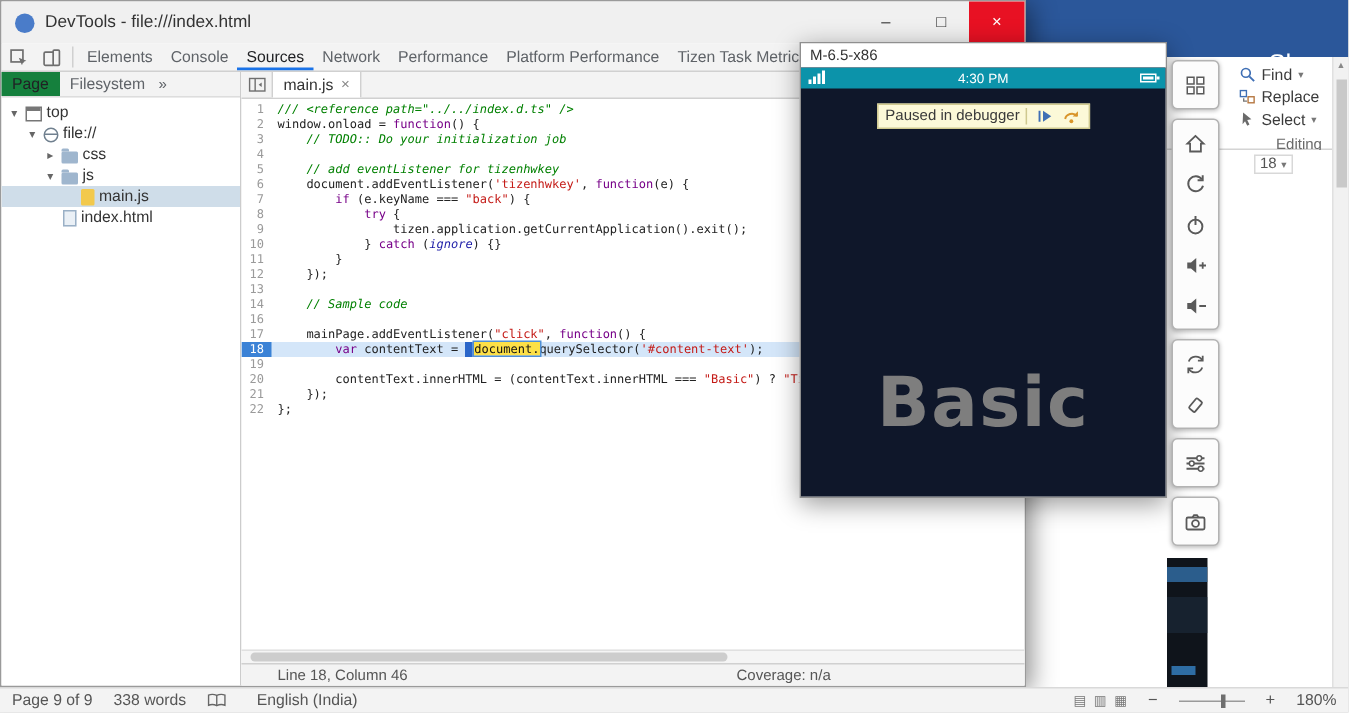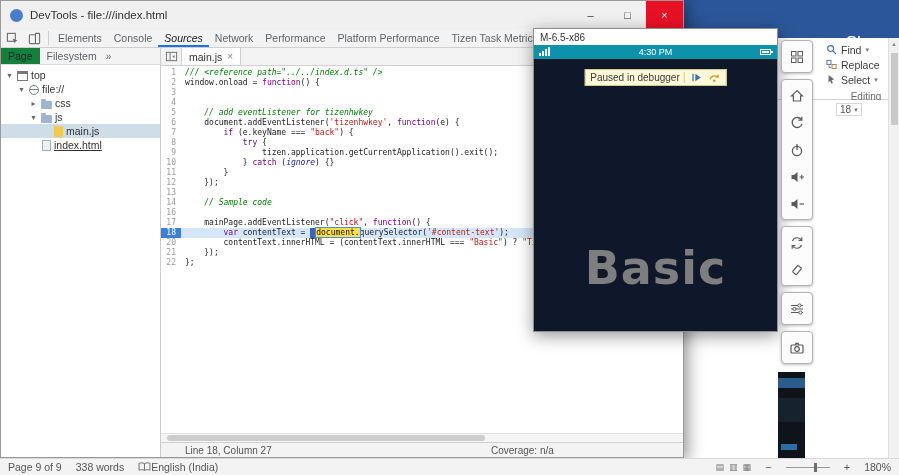--- a/index.html
+++ b/index.html
@@ -25,21 +25,21 @@
   .embed-frag .b1 { position:absolute; left:0; top:6px; width:100%; height:10px; background:#2b5d8c; }
   .embed-frag .b2 { position:absolute; left:0; top:26px; width:100%; height:24px; background:#17222f; }
   .embed-frag .b3 { position:absolute; left:3px; bottom:8px; width:60%; height:6px; background:#2e6da4; }
   .word-scrollbar { position:absolute; right:0; top:38px; bottom:17px; width:11px; background:#f1f1f1;
                     border-left:1px solid #e0e0e0; }
   .sb-arrow { height:12px; line-height:12px; text-align:center; font-size:6px; color:#888; }
   .sb-thumb { position:absolute; left:2px; top:15px; width:7px; height:72px; background:#c9c9c9; }
   .word-statusbar { position:absolute; left:0; bottom:0; width:899px; height:17px; background:#f3f3f3;
                     border-top:1px solid #d9d9d9; display:flex; align-items:center; gap:14px;
                     padding:0 8px; font-size:10.5px; color:#555; z-index:30; }
-  .ws-lang { display:flex; align-items:center; gap:0; }
+  .ws-lang { display:flex; align-items:center; gap:20px; }
   .ws-spacer { flex:1; }
   .view-icons { display:flex; gap:5px; font-size:9px; color:#777; }
   .zoom-track { width:44px; height:1px; background:#9a9a9a; position:relative; }
   .zoom-thumb { position:absolute; left:65%; top:-4px; width:3px; height:9px; background:#6e6e6e; }
   .zoom-pm { font-size:11px; color:#555; }
 
   
   .devtools { position:absolute; left:0; top:0; width:684px; height:458px; background:#fff; z-index:10;
               border:1px solid #9a9a9a; box-shadow:3px 3px 16px rgba(0,0,0,.45);
               display:flex; flex-direction:column; }
@@ -48,21 +48,21 @@
   .dt-title { font-size:11.5px; color:#333; flex:1; white-space:nowrap; overflow:hidden; }
   .win-btn { width:37px; height:28px; display:flex; align-items:center; justify-content:center;
              font-size:11px; color:#333; flex:none; }
   .win-close { background:#e81123; color:#fff; }
   .dt-toolbar { height:19px; background:#f3f3f3; border-bottom:1px solid #d0d0d0; display:flex;
                 align-items:stretch; flex:none; }
   .dt-toolicon { width:22px; display:flex; align-items:center; justify-content:center; }
   .dt-sep { width:1px; background:#d0d0d0; margin:2px 3px; }
   .dt-tabs { display:flex; overflow:hidden; }
   .dt-tab { padding:0 6px; font-size:10.5px; color:#5f6368; display:flex; align-items:center; white-space:nowrap; }
-  .dt-tab.active { color:#202124; box-shadow:inset 0 -2px 0 #1a73e8;font-style:italic; }
+  .dt-tab.active { color:#202124; box-shadow:inset 0 -2px 0 #1a73e8; }
   .dt-body { flex:1; display:flex; min-height:0; }
   .dt-sidebar { width:160px; flex:none; border-right:1px solid #ccc; display:flex; flex-direction:column; background:#fff; }
   .sb-tabs { height:17px; background:#f3f3f3; border-bottom:1px solid #ddd; display:flex; align-items:center;
              font-size:10.5px; color:#5f6368; flex:none; }
   .sb-tab { padding:0 7px; height:100%; display:flex; align-items:center; }
   .sb-tab.active { color:#202124; background:#15803d; }
   .sb-overflow { margin-left:2px; color:#5f6368; font-size:10px; }
   .file-tree { flex:1; padding-top:3px; font-size:10.5px; color:#333; overflow:hidden; }
   .tree-row { height:14px; display:flex; align-items:center; gap:3px; white-space:nowrap; }
   .tree-row.selected { background:#cfdde9; }
@@ -292,21 +292,21 @@
             <div class="tree-row" style="padding-left: 28px;">
               <span class="arrow">▾</span>
               <span class="ticon folder"></span>
               <span class="tlabel">js</span>
             </div>
             <div class="tree-row selected" style="padding-left: 40px;">
               <span class="arrow"></span>
               <span class="ticon file-js"></span>
               <span class="tlabel">main.js</span>
             </div>
-            <div class="tree-row" style="padding-left: 28px; text-decoration: underline;">
+            <div class="tree-row" style="padding-left: 28px;">
               <span class="arrow"></span>
               <span class="ticon file-html"></span>
               <span class="tlabel">index.html</span>
             </div>
           </div>
       </div>
       <div class="dt-editor">
         <div class="ed-tabbar">
           <span class="nav-toggle">
             <svg width="13" height="13" viewBox="0 0 14 14">
@@ -316,44 +316,45 @@
               </svg>
           </span>
           <span class="ed-tab">
             <span>main.js</span>
             <span class="tclose">×</span>
           </span>
         </div>
         <div class="code-wrap">
             <div class="crow"><span class="gut">1</span><span class="ctext"><span class="tk-com">/// &lt;reference path="../../index.d.ts" /&gt;</span></span></div>
             <div class="crow"><span class="gut">2</span><span class="ctext"><span class="tk-p">window.onload = </span><span class="tk-kw">function</span><span class="tk-p">() {</span></span></div>
-            <div class="crow"><span class="gut">3</span></div>
+            <div class="crow"><span class="gut">3</span><span class="ctext"><span class="tk-com">    // TODO:: Do your initialization job</span></span></div>
             <div class="crow"><span class="gut">4</span><span class="ctext"></span></div>
             <div class="crow"><span class="gut">5</span><span class="ctext"><span class="tk-com">    // add eventListener for tizenhwkey</span></span></div>
             <div class="crow"><span class="gut">6</span><span class="ctext"><span class="tk-p">    document.addEventListener(</span><span class="tk-str">'tizenhwkey'</span><span class="tk-p">, </span><span class="tk-kw">function</span><span class="tk-p">(e) {</span></span></div>
             <div class="crow"><span class="gut">7</span><span class="ctext"><span class="tk-p">        </span><span class="tk-kw">if</span><span class="tk-p"> (e.keyName === </span><span class="tk-str">"back"</span><span class="tk-p">) {</span></span></div>
             <div class="crow"><span class="gut">8</span><span class="ctext"><span class="tk-p">            </span><span class="tk-kw">try</span><span class="tk-p"> {</span></span></div>
             <div class="crow"><span class="gut">9</span><span class="ctext"><span class="tk-p">                tizen.application.getCurrentApplication().exit();</span></span></div>
             <div class="crow"><span class="gut">10</span><span class="ctext"><span class="tk-p">            } </span><span class="tk-kw">catch</span><span class="tk-p"> (</span><span class="tk-def">ignore</span><span class="tk-p">) {}</span></span></div>
             <div class="crow"><span class="gut">11</span><span class="ctext"><span class="tk-p">        }</span></span></div>
             <div class="crow"><span class="gut">12</span><span class="ctext"><span class="tk-p">    });</span></span></div>
             <div class="crow"><span class="gut">13</span><span class="ctext"></span></div>
             <div class="crow"><span class="gut">14</span><span class="ctext"><span class="tk-com">    // Sample code</span></span></div>
             <div class="crow"><span class="gut">16</span><span class="ctext"></span></div>
             <div class="crow"><span class="gut">17</span><span class="ctext"><span class="tk-p">    mainPage.addEventListener(</span><span class="tk-str">"click"</span><span class="tk-p">, </span><span class="tk-kw">function</span><span class="tk-p">() {</span></span></div>
             <div class="crow cur"><span class="gut">18</span><span class="ctext"><span class="tk-p">        </span><span class="tk-kw">var</span><span class="tk-p"> contentText = </span><span class="tk-sel">document.</span><span class="tk-p">querySelector(</span><span class="tk-str">'#content-text'</span><span class="tk-p">);</span></span></div>
+            <div class="crow"><span class="gut">19</span><span class="ctext"></span></div>
             <div class="crow"><span class="gut">20</span><span class="ctext"><span class="tk-p">        contentText.innerHTML = (contentText.innerHTML === </span><span class="tk-str">"Basic"</span><span class="tk-p">) ? </span><span class="tk-str">"Tizen"</span><span class="tk-p"> : </span></span></div>
             <div class="crow"><span class="gut">21</span><span class="ctext"><span class="tk-p">    });</span></span></div>
             <div class="crow"><span class="gut">22</span><span class="ctext"><span class="tk-p">};</span></span></div>
           </div>
         <div class="h-scroll">
             <span class="h-thumb"></span>
           </div>
         <div class="ed-status">
-          <span class="lcol">Line 18, Column 27</span>
+          <span class="lcol">Line 18, Column 46</span>
           <span class="cov">Coverage: n/a</span>
         </div>
       </div>
     </div>
   </div>
 
   <div class="emulator">
     <div class="em-titlebar">
       <span>M-6.5-x86</span>
     </div>

